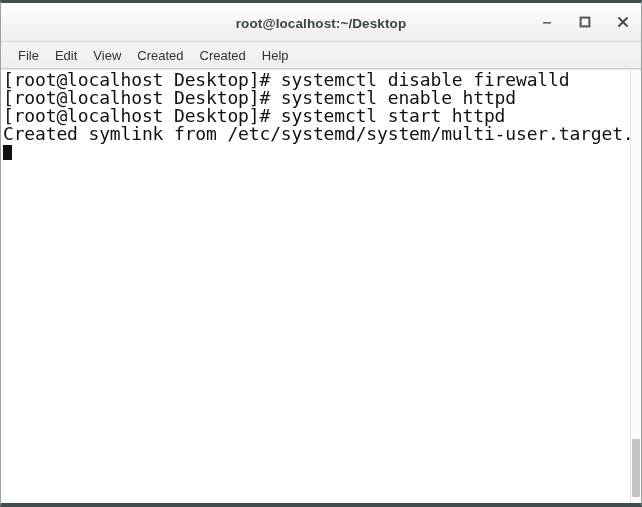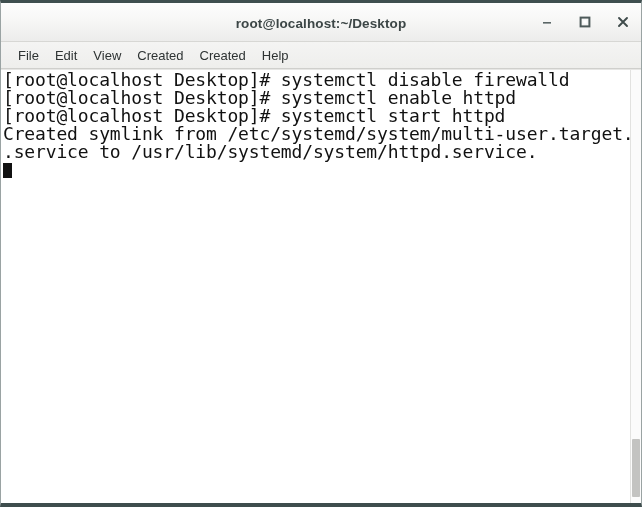--- a/index.html
+++ b/index.html
@@ -198,21 +198,20 @@
     <div class="menu-item">Created</div>
     <div class="menu-item">Help</div>
   </div>
 
   <div id="terminal-area">
     <div id="terminal-screen">
       <div class="term-line">[root@localhost Desktop]# systemctl disable firewalld</div>
       <div class="term-line">[root@localhost Desktop]# systemctl enable httpd</div>
       <div class="term-line">[root@localhost Desktop]# systemctl start httpd</div>
       <div class="term-line">Created symlink from /etc/systemd/system/multi-user.target.wants/httpd</div>
-      <div class="term-line">.service to /usr/lib/systemd/system/httpd.service.</div>
       <div class="term-line"><span class="cursor"></span></div>
     </div>
 
     <div id="scrollbar">
       <div id="scroll-thumb"></div>
     </div>
   </div>
 
 </div>
 

